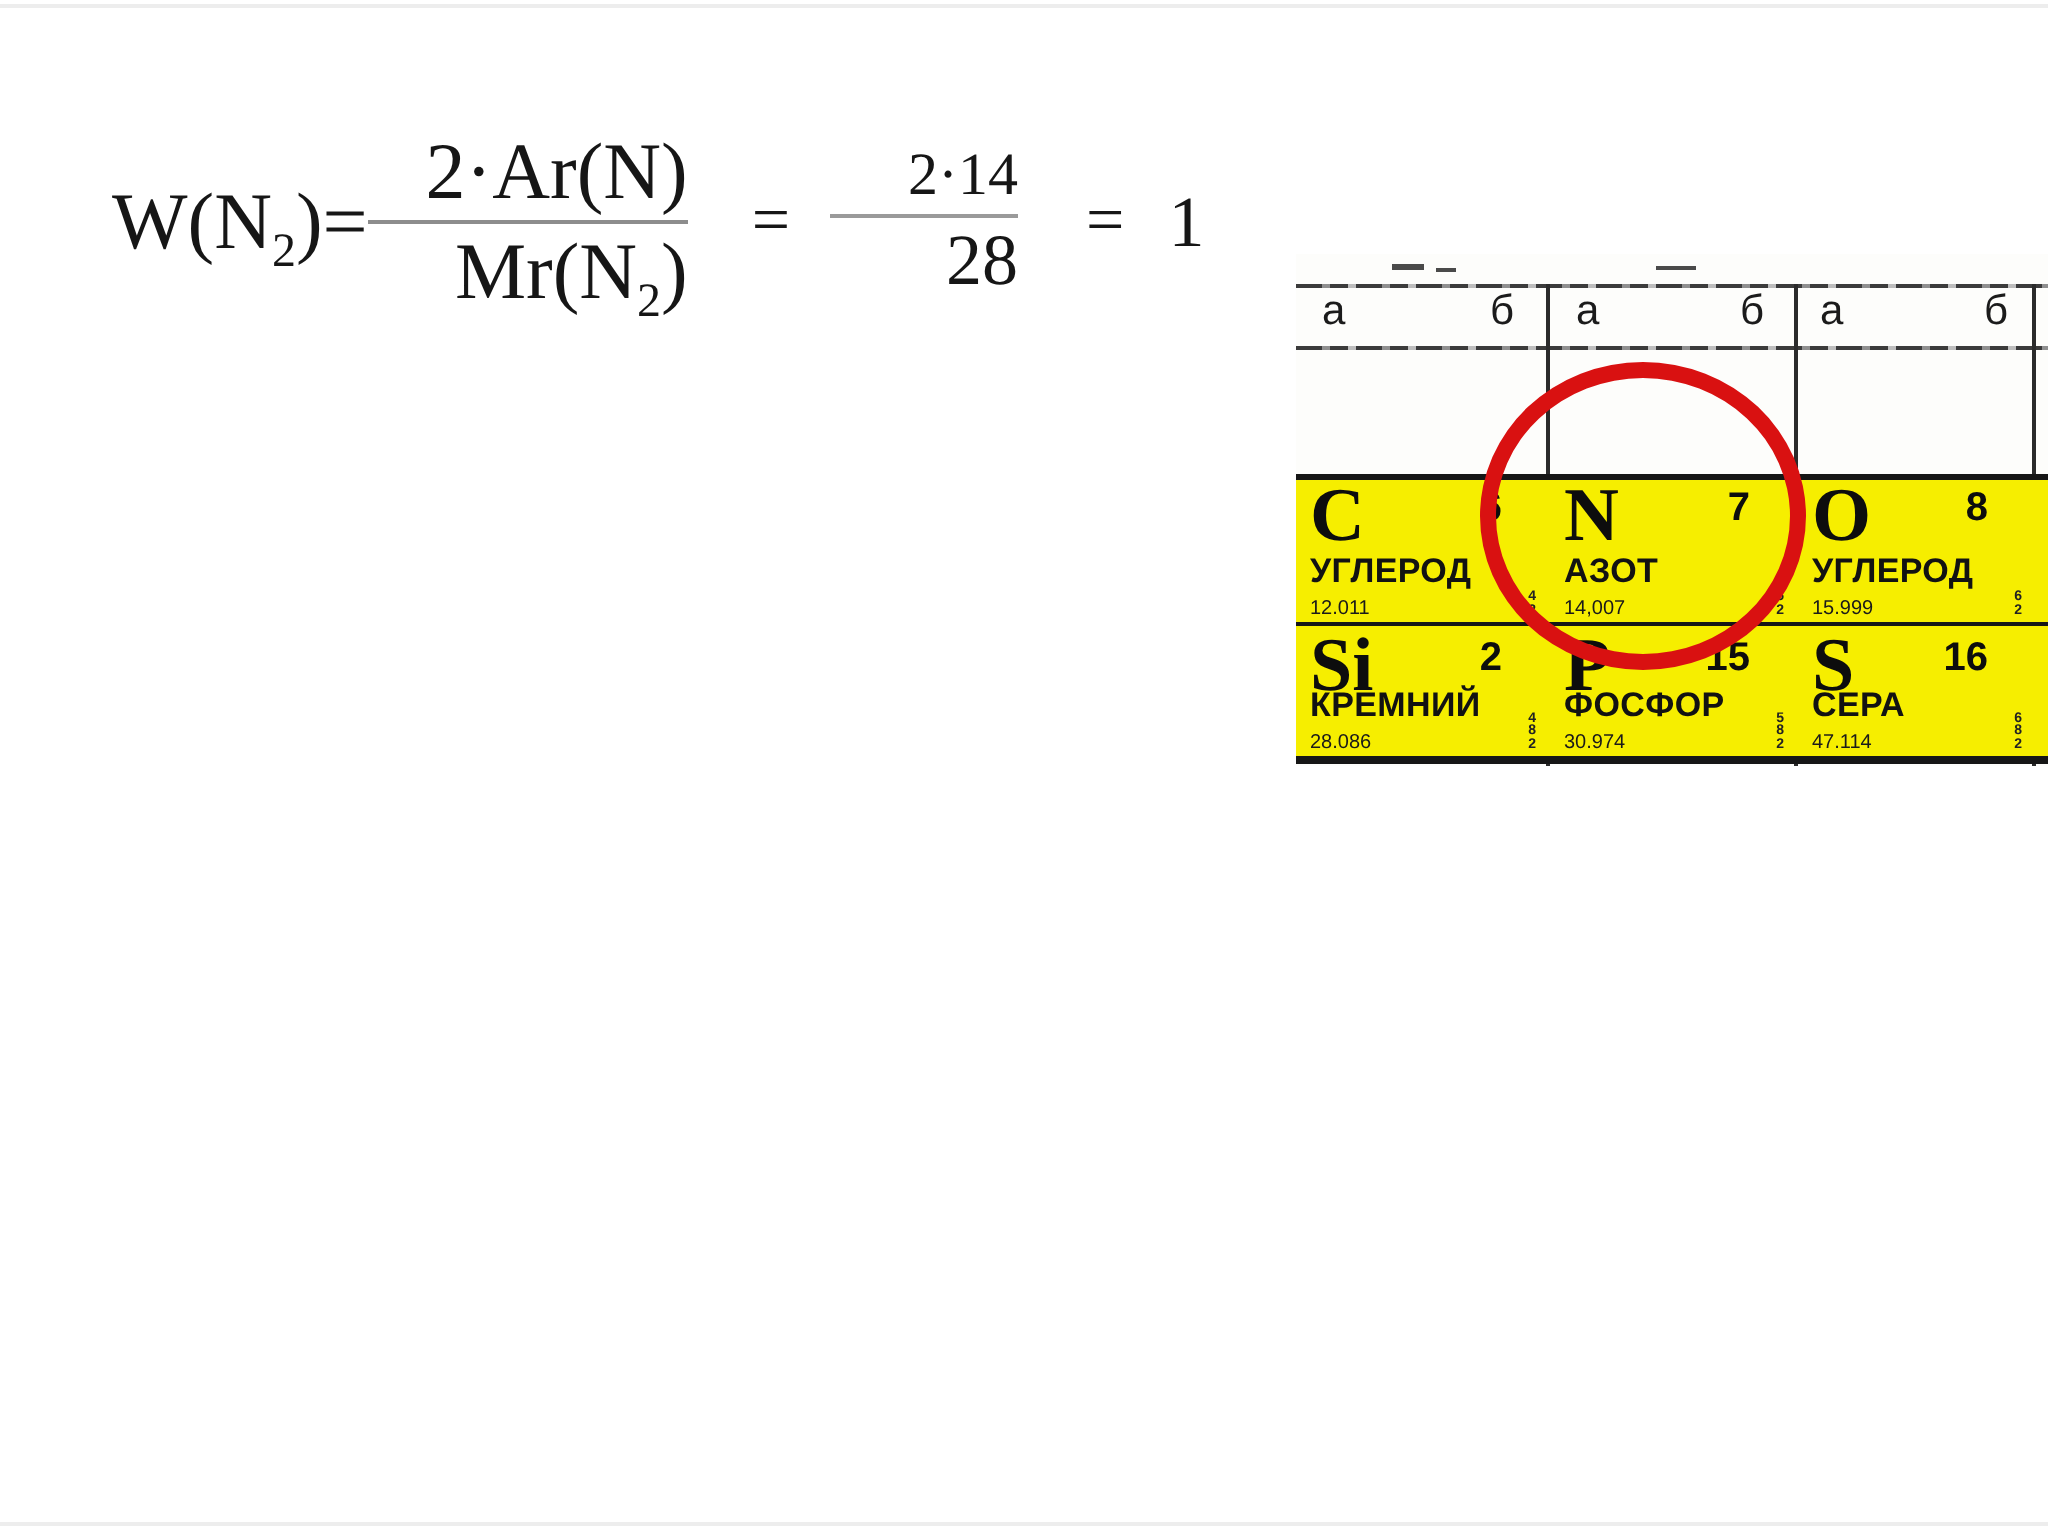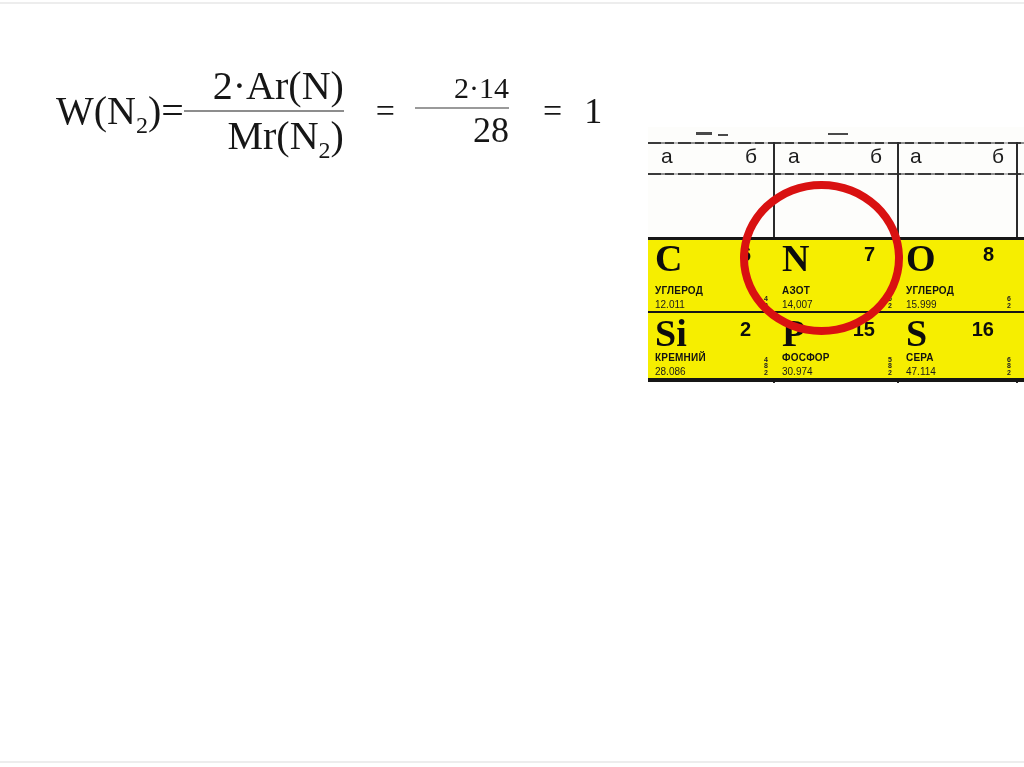--- a/index.html
+++ b/index.html
@@ -43,21 +43,21 @@
   .vline{position:absolute;width:2px;background:#2b2b2b;}
   .group-letter{position:absolute;top:18px;font-size:21px;color:#1b1b1b;line-height:1;}
   .yellow{position:absolute;left:0;top:113px;width:376px;height:138px;background:#f6ee00;}
   .cell{position:absolute;}
   .cell .symbol{
     position:absolute;left:7px;top:1px;
     font-family:"Liberation Serif",serif;font-weight:bold;
     font-size:38px;line-height:0.9;color:#0d0d0d;
   }
   .cell .atomic-number{position:absolute;right:22px;top:3px;font-weight:bold;font-size:20px;color:#0d0d0d;}
-  .cell .el-name{position:absolute;left:7px;bottom:15px;font-weight:bold;font-size:10px;letter-spacing:.2px;color:#121212;}
+  .cell .el-name{position:absolute;left:7px;bottom:15px;font-weight:bold;font-size:17px;letter-spacing:.2px;color:#121212;}
   .cell .el-mass{position:absolute;left:7px;bottom:1px;font-size:10px;color:#1a1a1a;}
   .cell .shells{
     position:absolute;right:5px;bottom:2px;display:flex;flex-direction:column;
     align-items:center;font-size:7px;font-weight:bold;line-height:6.5px;color:#222;
   }
   .circle{
     position:absolute;left:740px;top:181px;width:163px;height:154px;
     border:8px solid #d91111;border-radius:50%;box-sizing:border-box;
   }
 </style>

